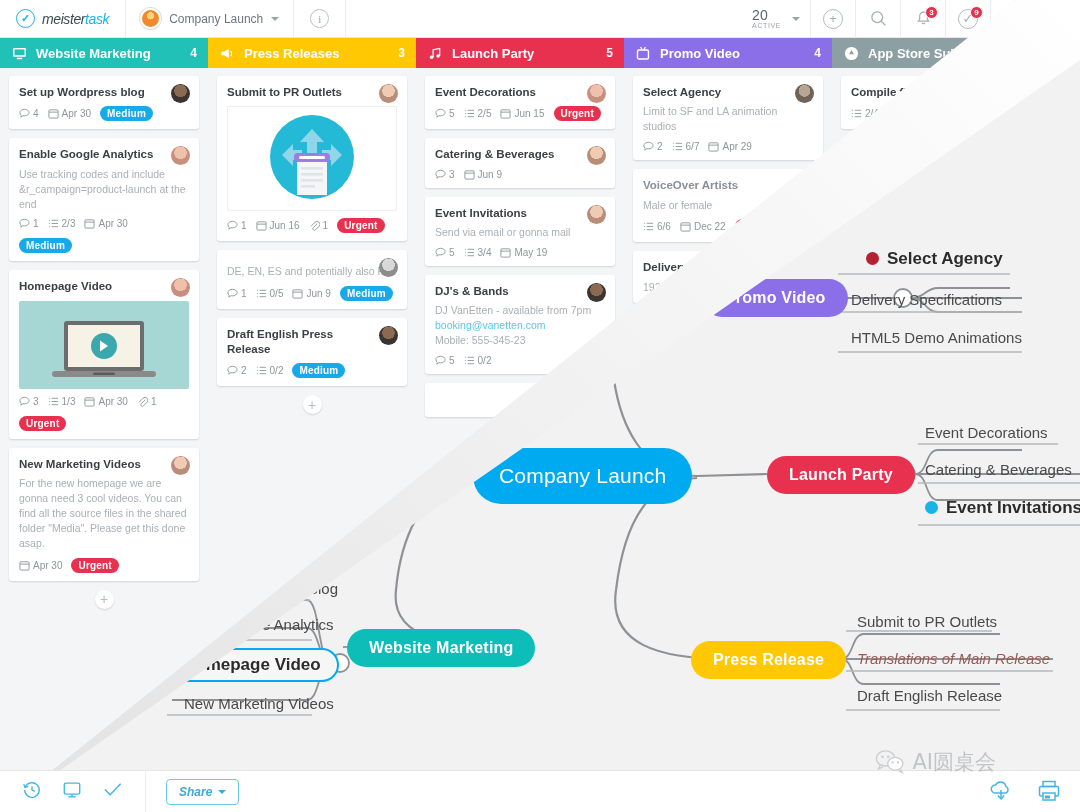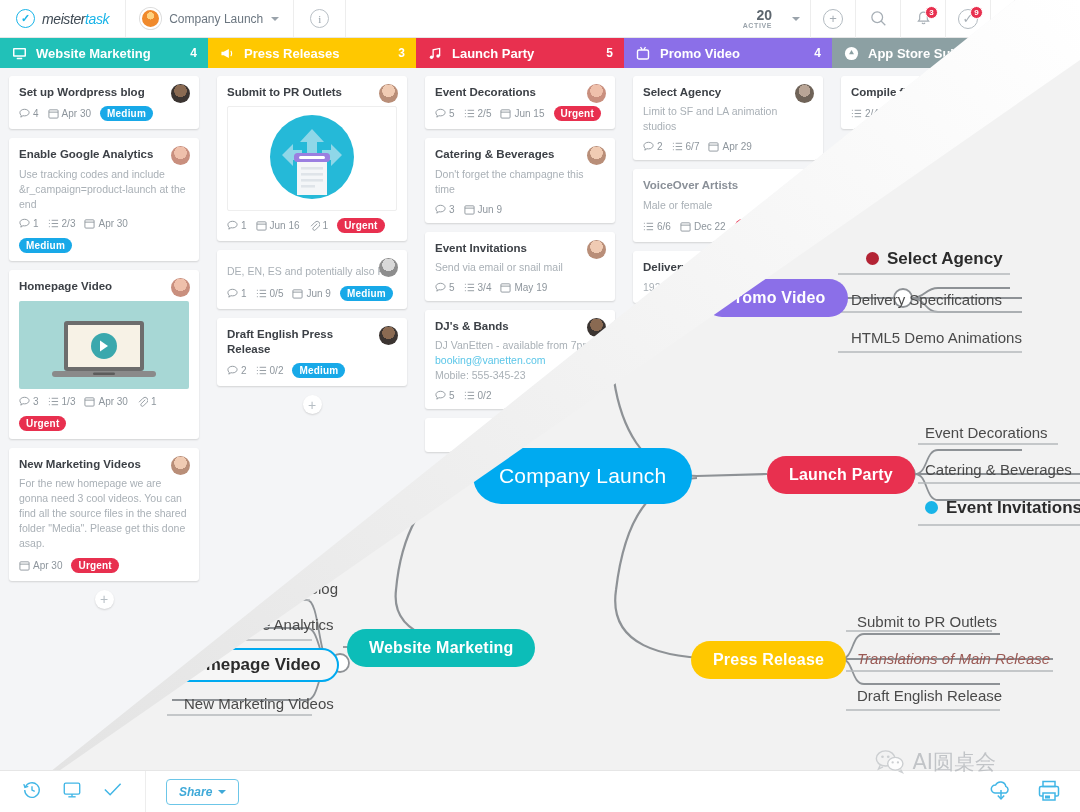--- a/index.html
+++ b/index.html
@@ -91,21 +91,21 @@
   .proj-name { font-size:12px; color:#6b7680; }
   .caret { width:0;height:0;border-left:4px solid transparent;border-right:4px solid transparent;border-top:4px solid #9aa3ab;}
 
   .info-wrap { padding:0 16px; height:100%; display:flex; align-items:center; border-right:1px solid #ededed;}
   .circ-ico {
     width:19px;height:19px;border-radius:50%;border:1.3px solid #b9c0c6;
     display:flex;align-items:center;justify-content:center;font-size:11px;color:#96a0a8;font-family:"Liberation Serif",serif;
   }
   .spacer { flex:1; }
 
-  .active-count { text-align:right; padding:0 10px; display:flex;align-items:center;gap:20px;font-weight:bold;}
+  .active-count { text-align:left; padding:0 10px; display:flex;align-items:center;gap:11px;}
   .ac-num { font-size:14px; color:#5d666e; line-height:1.0; }
   .ac-lab { font-size:7px; color:#9aa3ab; letter-spacing:.6px; }
   .tb-btn {
     width:45px;height:38px;display:flex;align-items:center;justify-content:center;
     border-left:1px solid #ededed; position:relative;
   }
   .tb-circ { width:20px;height:20px;border-radius:50%;border:1.3px solid #b2bac0;display:flex;align-items:center;justify-content:center;color:#a6aeb5;font-size:13px;}
   .badge {
     position:absolute; top:6px; right:7px; min-width:13px;height:13px;border-radius:7px;
     background:#e8304f;color:#fff;font-size:8px;display:flex;align-items:center;justify-content:center;
@@ -685,42 +685,41 @@
               </svg>
             <span>Jun 15</span>
           </span>
           <span class="tag urgent">Urgent</span>
         </div>
       </div>
 
       <div class="card">
         <div class="card-title">Catering &amp; Beverages</div>
         <div class="card-av a5"></div>
-        <div class="card-desc">Don't forget the champagne this time</div>
         <div class="meta">
           <span class="meta-item">
             <svg width="11" height="11" viewBox="0 0 12 12">
                 <path d="M1 5c0-2 2.2-3.6 5-3.6S11 3 11 5s-2.2 3.6-5 3.6c-.6 0-1.2-.1-1.7-.2L2 10l.4-2A3.6 3.6 0 0 1 1 5z" fill="none" stroke="#8e969d" stroke-width="1"></path>
               </svg>
             <span>3</span>
           </span>
           <span class="meta-item">
             <svg width="11" height="11" viewBox="0 0 12 12">
                 <rect x="1" y="2" width="10" height="9" rx="1" fill="none" stroke="#8e969d" stroke-width="1"></rect>
                 <line x1="1" y1="4.5" x2="11" y2="4.5" stroke="#8e969d" stroke-width="1"></line>
               </svg>
             <span>Jun 9</span>
           </span>
         </div>
       </div>
 
       <div class="card">
         <div class="card-title">Event Invitations</div>
         <div class="card-av a5"></div>
-        <div class="card-desc">Send via email or snail mail</div>
+        <div class="card-desc">Send via email or gonna mail</div>
         <div class="meta">
           <span class="meta-item">
             <svg width="11" height="11" viewBox="0 0 12 12">
                 <path d="M1 5c0-2 2.2-3.6 5-3.6S11 3 11 5s-2.2 3.6-5 3.6c-.6 0-1.2-.1-1.7-.2L2 10l.4-2A3.6 3.6 0 0 1 1 5z" fill="none" stroke="#8e969d" stroke-width="1"></path>
               </svg>
             <span>5</span>
           </span>
           <span class="meta-item">
             <svg width="11" height="11" viewBox="0 0 12 12">
                 <g stroke="#8e969d" stroke-width="1">

